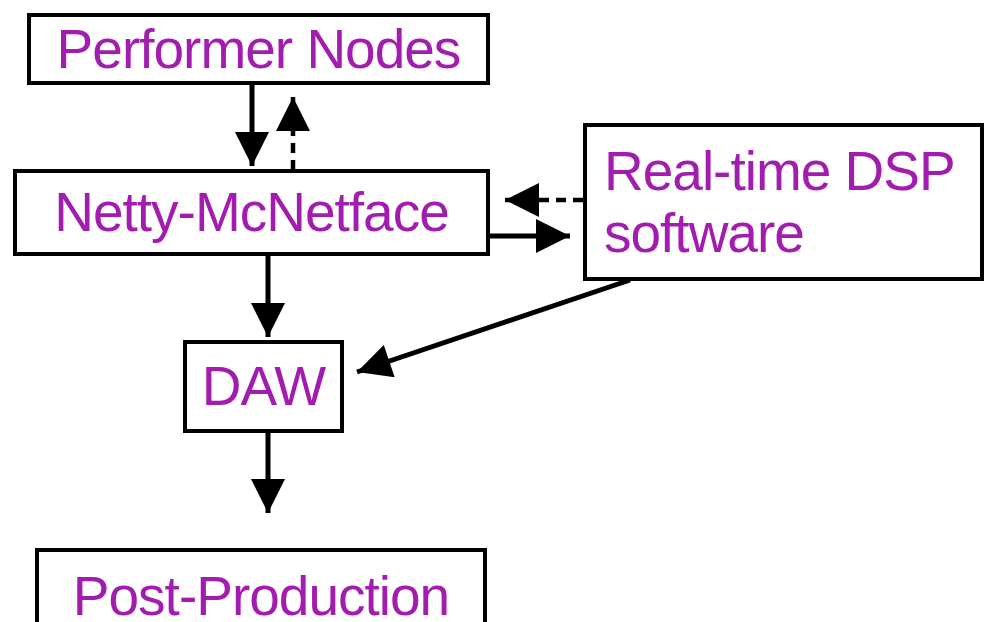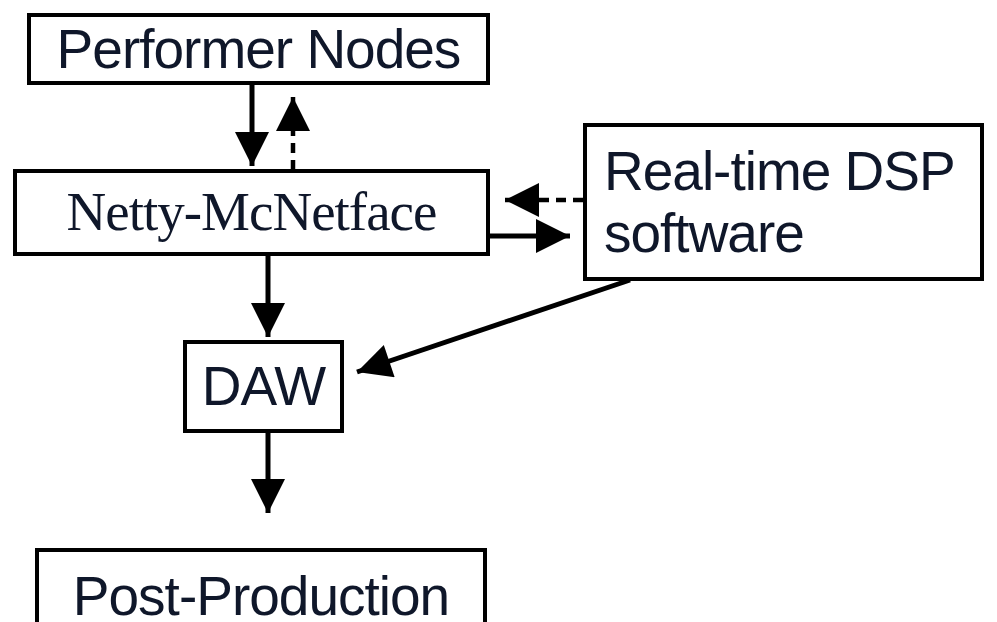--- a/index.html
+++ b/index.html
@@ -1,29 +1,29 @@
 <!DOCTYPE html>
 <html><head>
 <meta charset="utf-8">
 <style>
   html,body{margin:0;padding:0;background:#ffffff;}
   .stage{
     position:relative;width:997px;height:622px;background:#ffffff;
-    font-family:"Liberation Sans",sans-serif;color:#0f172a;overflow:hidden;
+    font-family:"Liberation Sans",sans-serif;color:#a21caf;overflow:hidden;
   }
   .edges{position:absolute;left:0;top:0;width:997px;height:622px;}
   .edge{stroke:#000;stroke-width:5;fill:none;}
   .edge.dashed{stroke-width:4.5;stroke-dasharray:10 7;}
   .node{
     position:absolute;box-sizing:border-box;border:4px solid #000;background:#ffffff;
     display:flex;align-items:center;justify-content:center;
     font-size:55px;line-height:1.13;white-space:nowrap;letter-spacing:-1px;
   }
   #node-performer{left:27px;top:13px;width:463px;height:72px;}
-  #node-netty{left:13px;top:169px;width:477px;height:87px;font-family:Liberation Serif, serif;}
+  #node-netty{left:13px;top:169px;width:477px;height:87px;}
   #node-dsp{left:583px;top:123px;width:401px;height:158px;
     justify-content:flex-start;text-align:left;padding-left:17px;white-space:normal;}
   #node-daw{left:183px;top:340px;width:161px;height:93px;}
   #node-post{left:35px;top:516px;width:452px;height:96px;margin-top:32px;}
 </style>
 </head>
 <body>
 
 <div class="stage">
 

